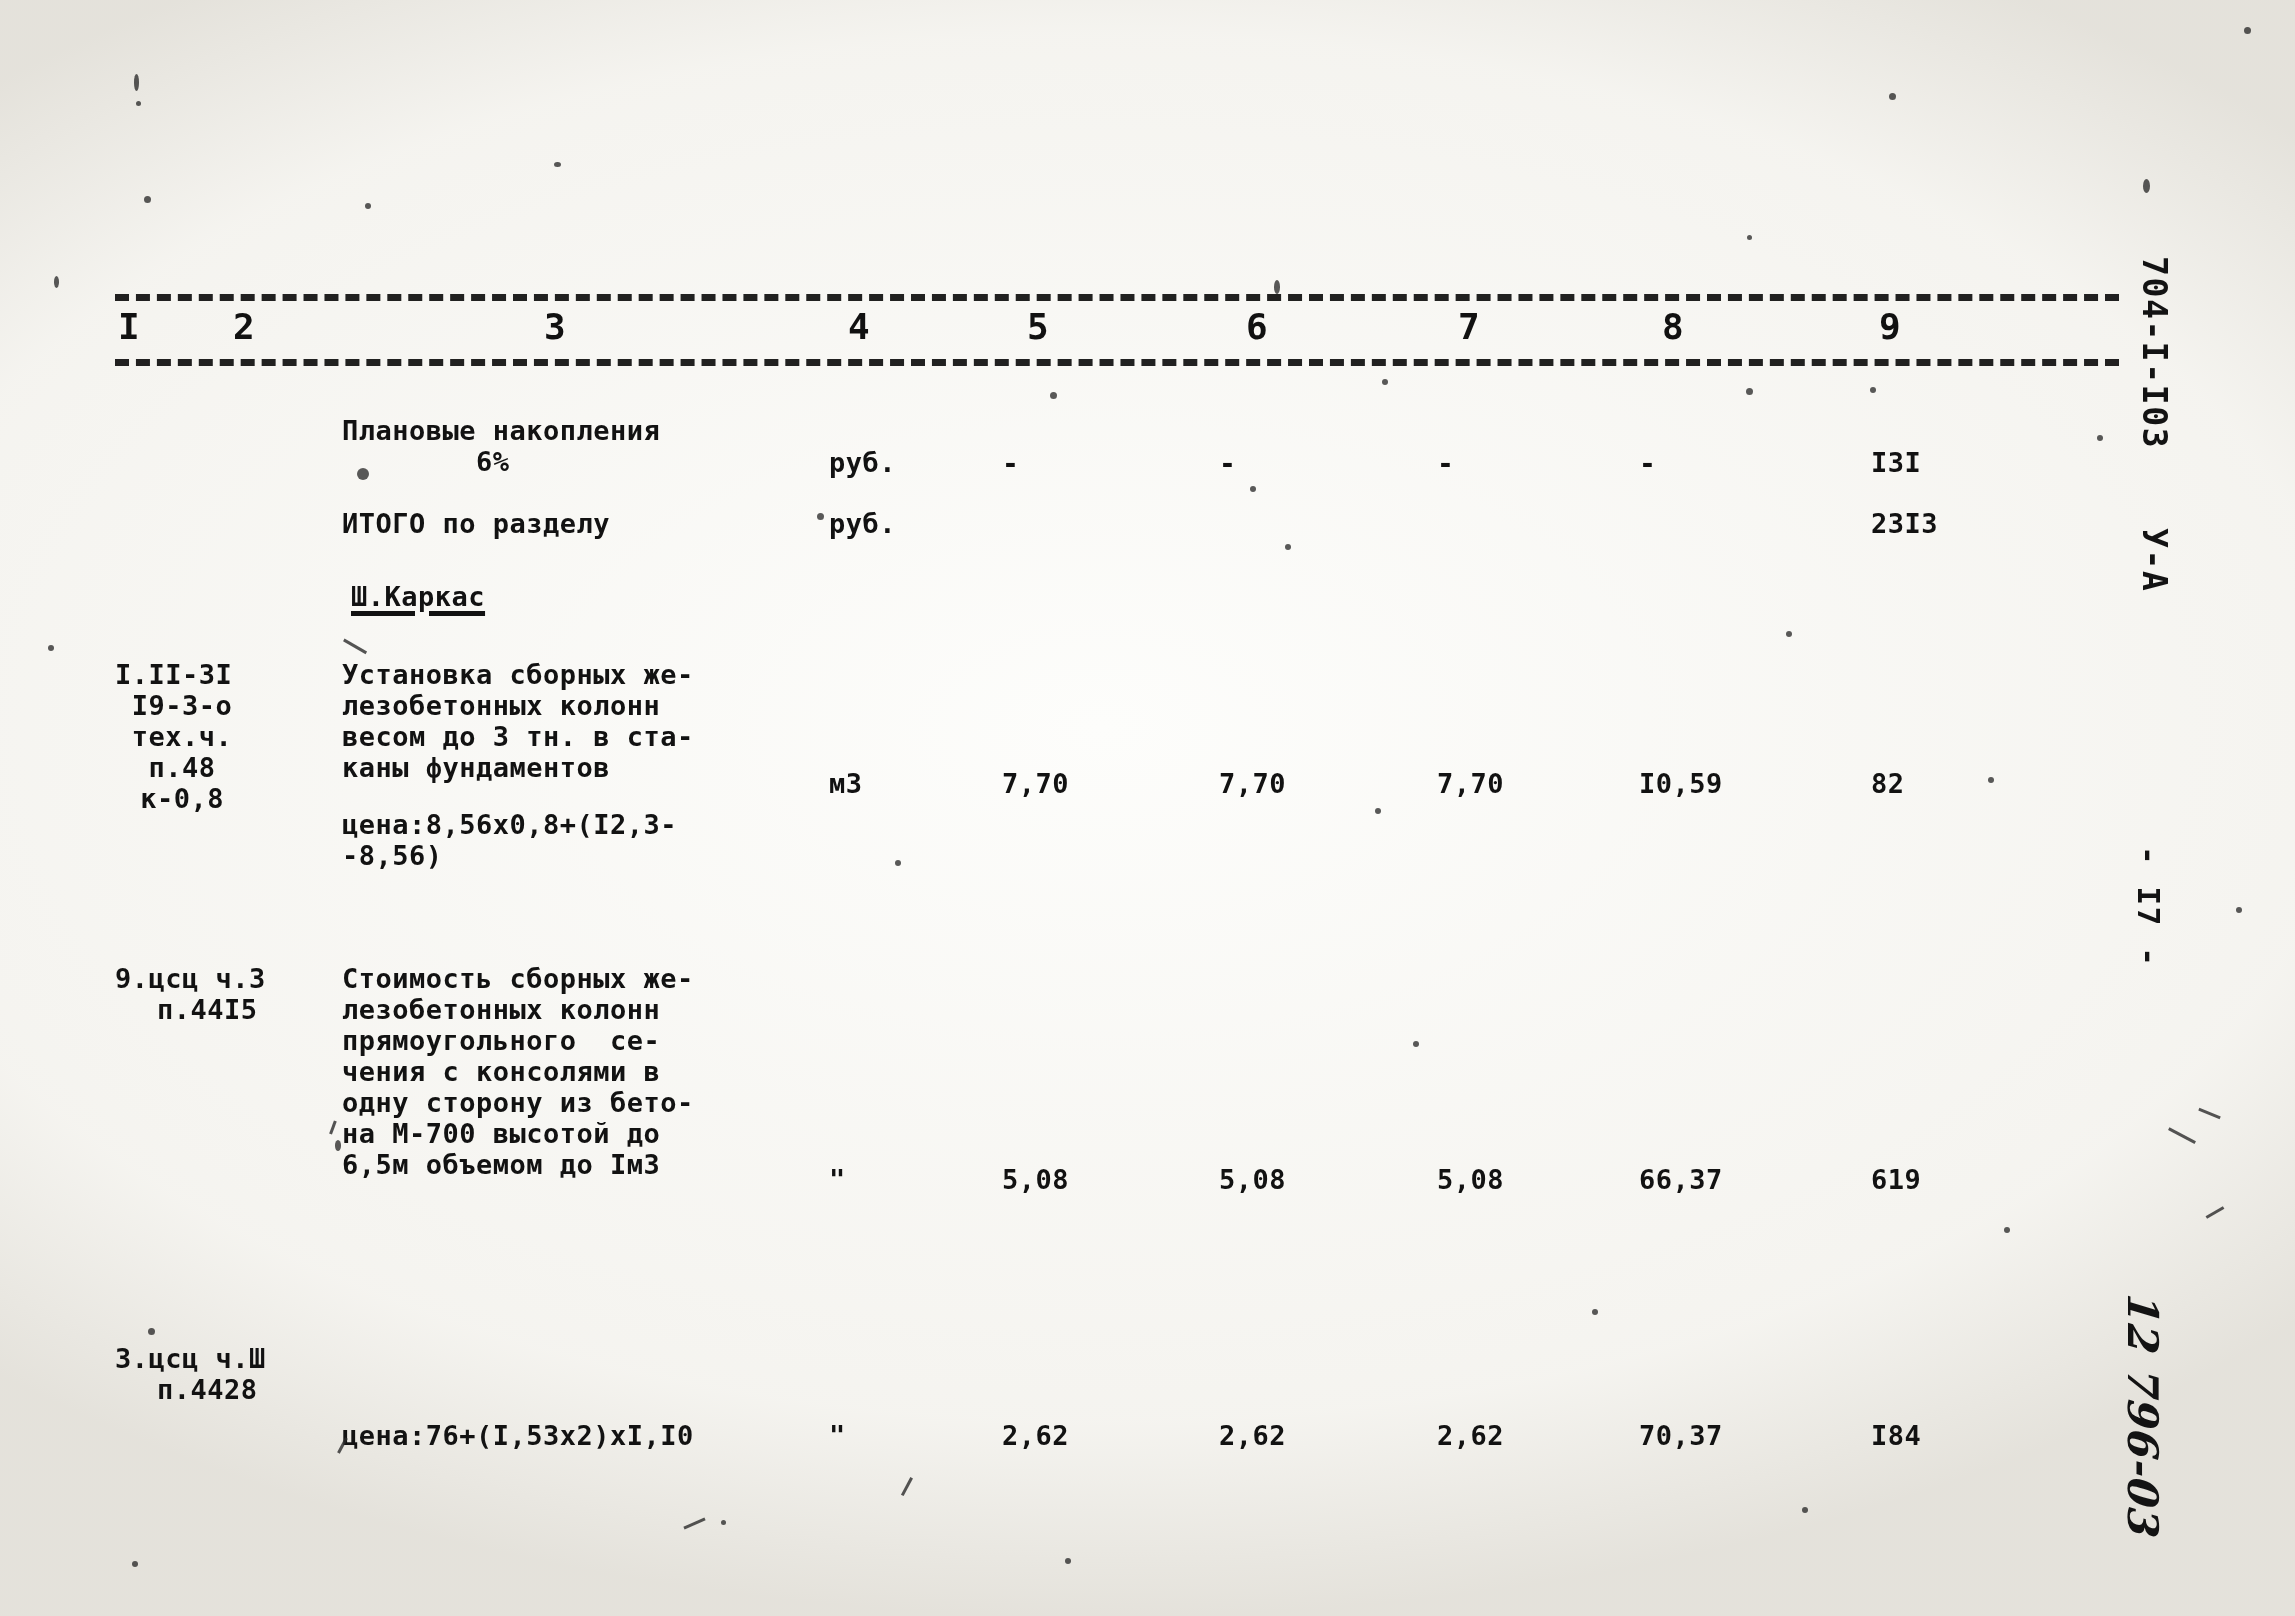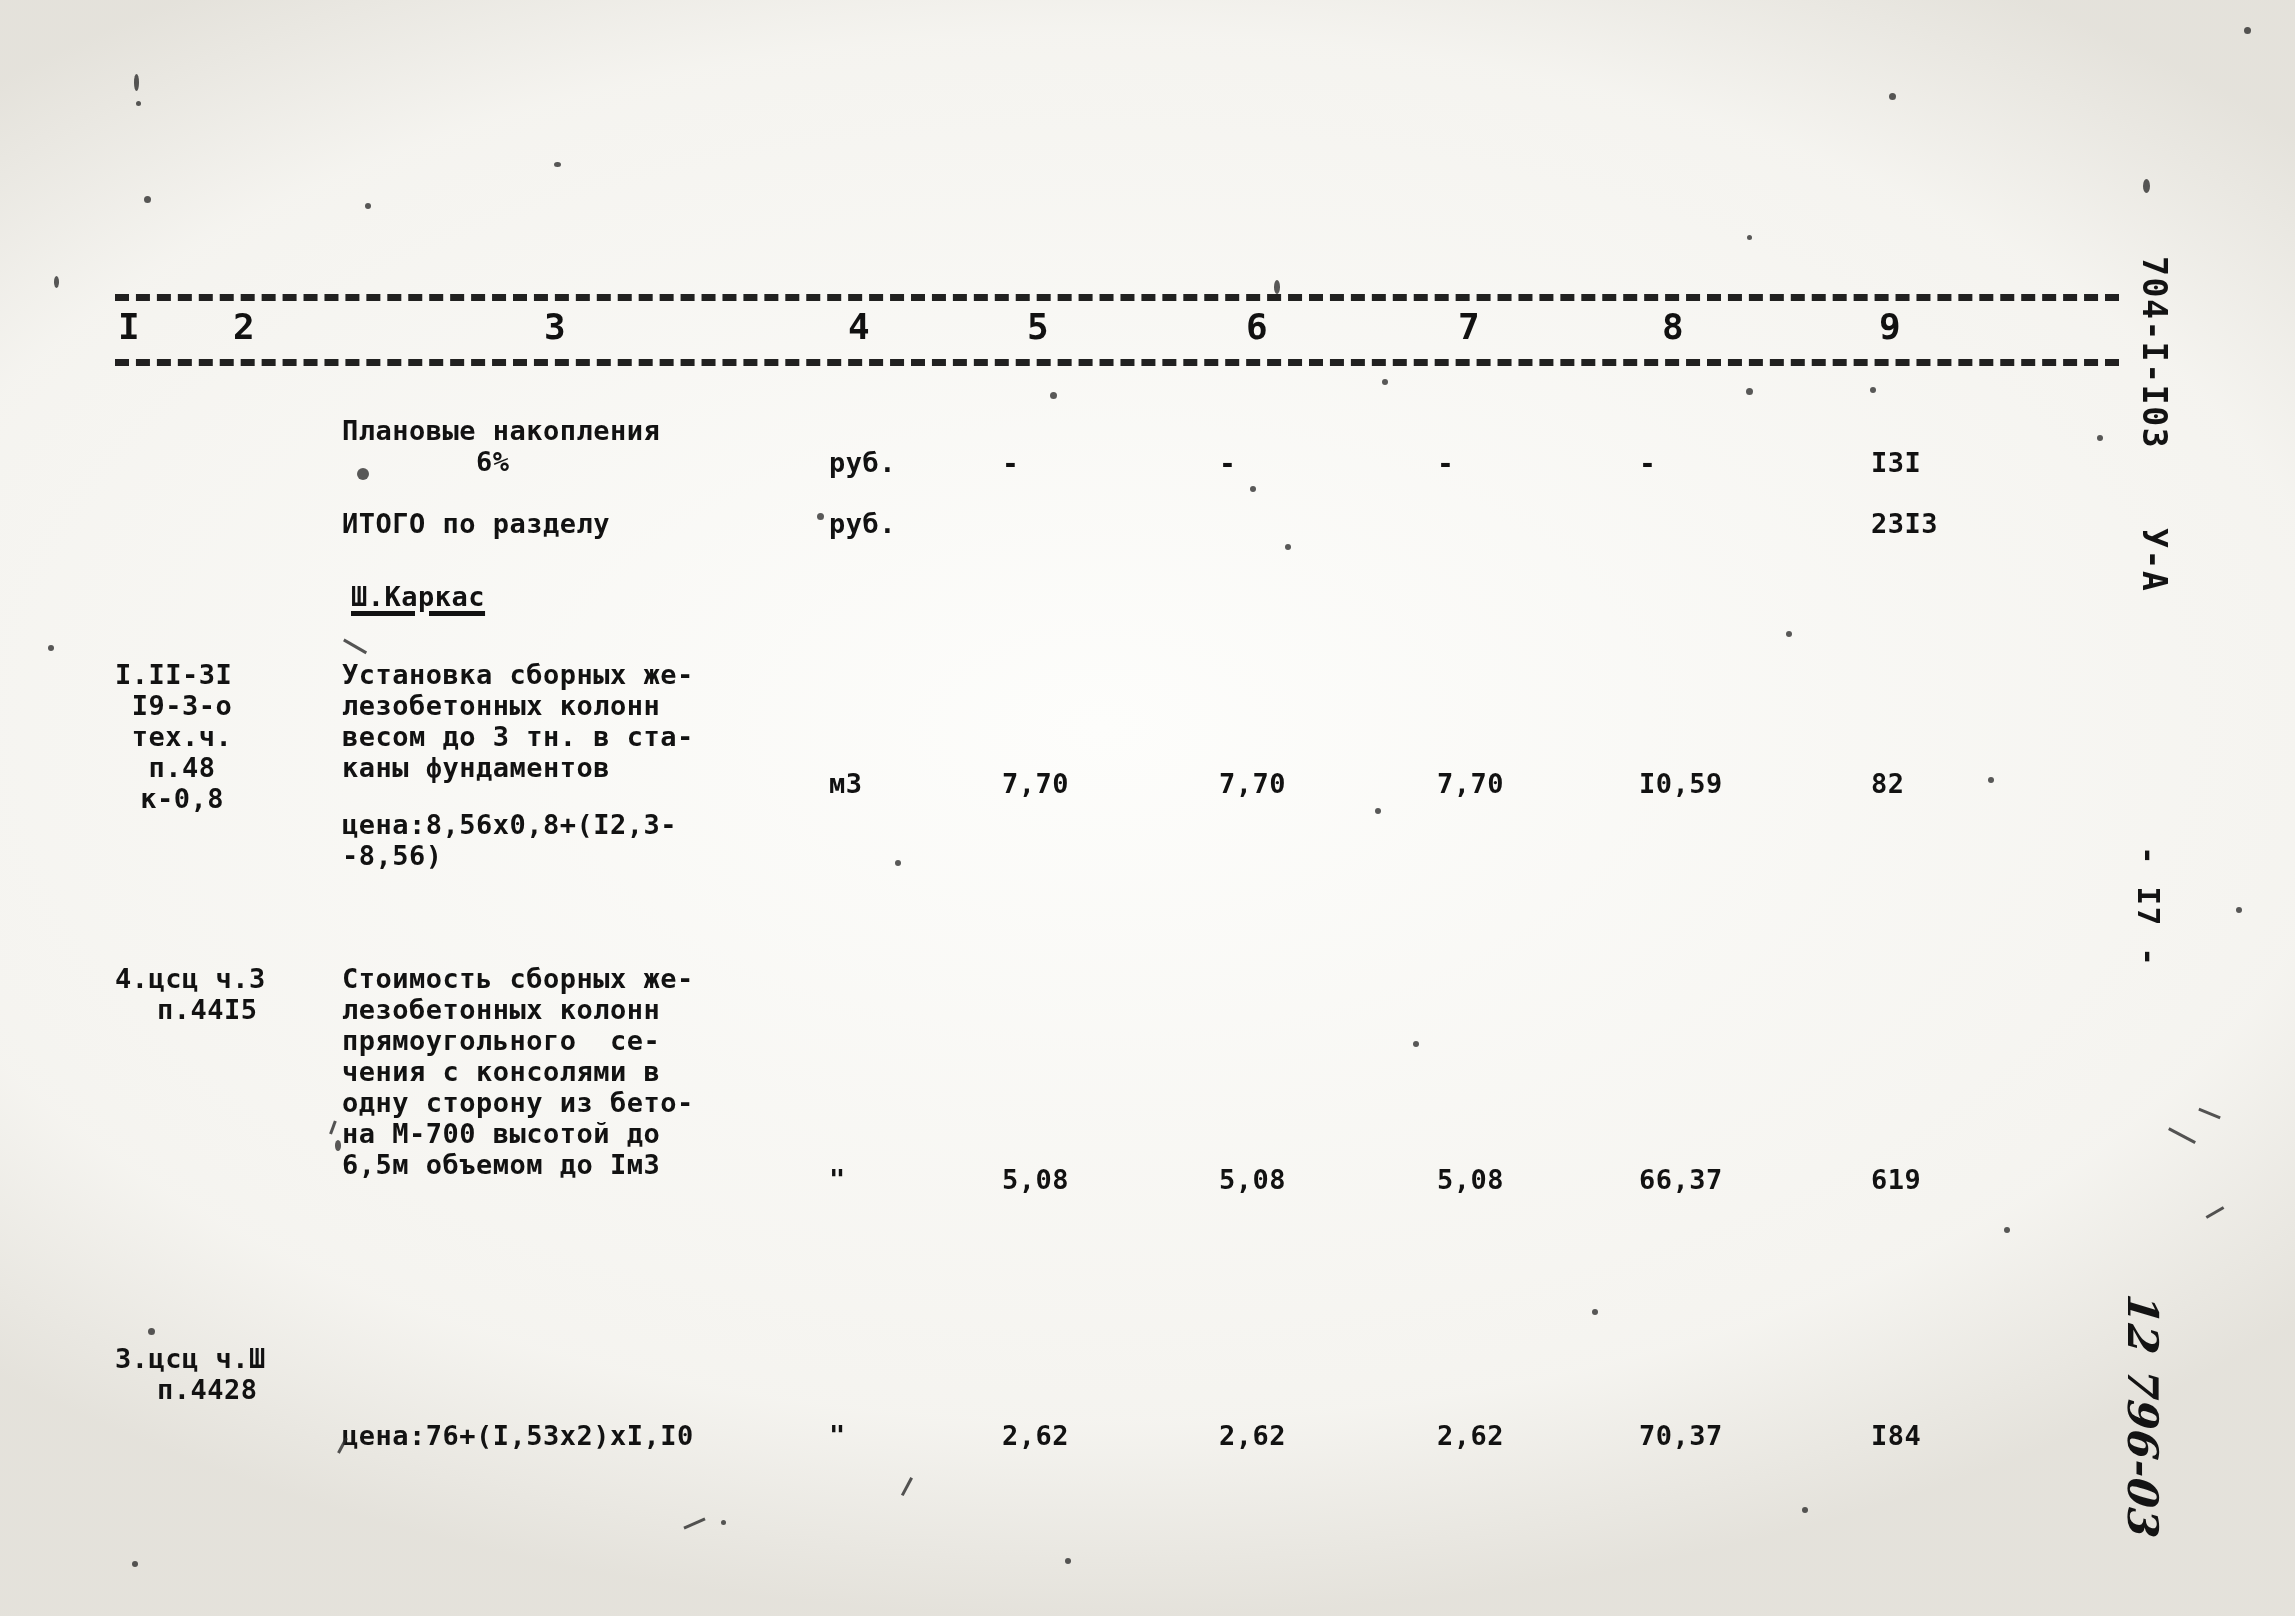--- a/index.html
+++ b/index.html
@@ -191,21 +191,21 @@
 каны фундаментов</div>
     <div class="tx desc-col lines" style="top:809px;">цена:8,56х0,8+(I2,3-
 -8,56)</div>
     <div class="tx unit-col" style="top:769px;">м3</div>
     <div class="tx c5" style="top:769px;">7,70</div>
     <div class="tx c6" style="top:769px;">7,70</div>
     <div class="tx c7" style="top:769px;">7,70</div>
     <div class="tx c8" style="top:769px;">I0,59</div>
     <div class="tx c9" style="top:769px;text-align:center;">82</div>
 
-    <div class="tx code-col lines" style="top:963px;">4.цсц ч.3
+    <div class="tx code-col lines" style="top:963px;">9.цсц ч.3
   п.44I5</div>
     <div class="tx desc-col lines" style="top:963px;">Стоимость сборных же-
 лезобетонных колонн
 прямоугольного  се-
 чения с консолями в
 одну сторону из бето-
 на М-700 высотой до
 6,5м объемом до Iм3</div>
     <div class="tx unit-col" style="top:1165px;">"</div>
     <div class="tx c5" style="top:1165px;">5,08</div>

